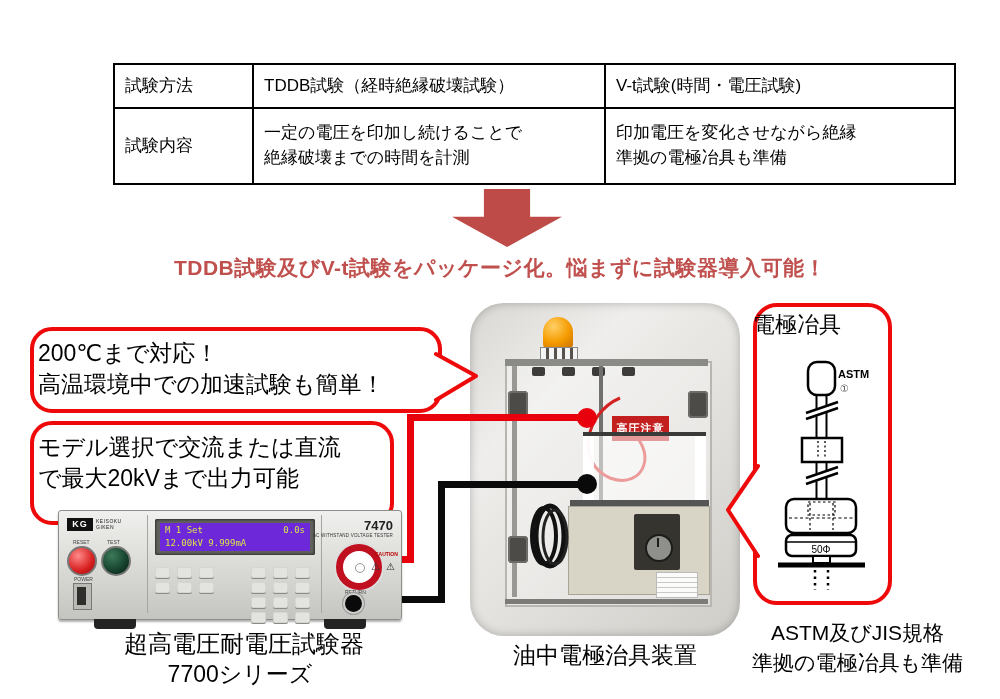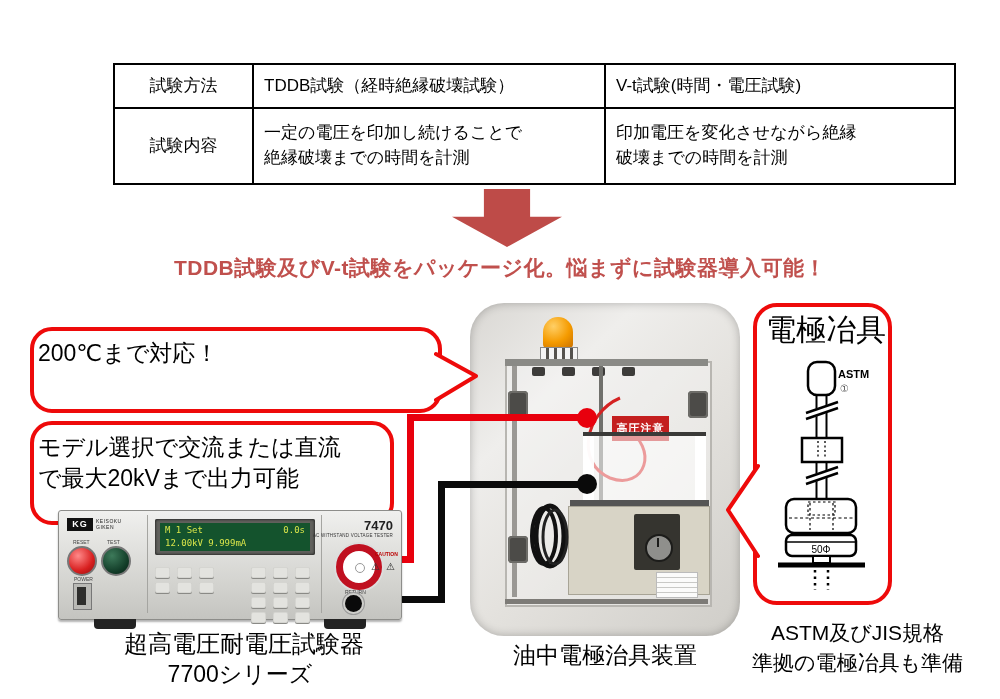--- a/index.html
+++ b/index.html
@@ -6,42 +6,42 @@
   .stage{position:relative;width:1000px;height:699px;background:#fff;overflow:hidden;
          font-family:"Liberation Sans","DejaVu Sans",sans-serif;color:#000;}
   .abs{position:absolute;}
 
   
   .title{top:8px;left:0;width:1000px;text-align:center;font-size:29px;font-weight:bold;letter-spacing:1px;}
 
   
   table.spec{position:absolute;top:63px;left:113px;width:775px;border-collapse:collapse;table-layout:fixed;}
   table.spec td{border:2.5px solid #000;font-size:17px;line-height:1.45;padding:4px 10px;vertical-align:middle;background:#fff;white-space:pre-line;}
-  td.rowhead{text-align:center;width:117px;}
+  td.rowhead{width:117px;}
   td.c2{width:330px;}
   td.c3{width:328px;margin-left:20px;}
   tr.r1 td{height:34px;}
   tr.r2 td{height:66px;}
 
   
   .big-arrow{top:189px;left:452px;width:110px;height:58px;background:var(--arrow_red,#BE4B48);
     clip-path:polygon(29% 0,71% 0,71% 48%,100% 48%,50% 100%,0 48%,29% 48%);}
 
   
   .tagline{top:254px;left:0;width:1000px;text-align:center;font-size:21px;font-weight:bold;color:var(--tagline_red,#C0504D);letter-spacing:.5px;}
 
   
   .bubble{background:#fff;border:4px solid var(--bubble_border,#FF0000);border-radius:22px;padding:7px 4px;box-sizing:border-box;}
   .bubble .bl{font-size:23px;line-height:1.35;white-space:nowrap;}
   .bubble1{top:327px;left:30px;width:412px;height:86px;}
   .bubble2{top:421px;left:30px;width:364px;height:104px;}
 
   
   .jigbubble{top:303px;left:753px;width:139px;height:302px;background:#fff;border:4px solid var(--bubble_border,#FF0000);border-radius:24px;box-sizing:border-box;}
-  .jigtitle{top:310px;left:753px;width:133px;text-align:right;font-size:30px;font-weight:500;}
+  .jigtitle{top:310px;left:753px;width:133px;text-align:left;font-size:22px;font-weight:500;}
 
   
   .cap{text-align:center;}
   .cap-tester1{top:628px;left:84px;width:320px;font-size:24px;}
   .cap-tester2{top:659px;left:80px;width:320px;font-size:23px;}
   .cap-photo{top:640px;left:485px;width:240px;font-size:23px;}
   .cap-jig1{top:619px;left:730px;width:255px;font-size:21px;}
   .cap-jig2{top:649px;left:730px;width:255px;font-size:21px;}
 
   
@@ -85,21 +85,21 @@
   .tester .logo{position:absolute;left:8px;top:7px;width:26px;height:13px;background:#111;color:#fff;
     font-size:9px;font-weight:bold;text-align:center;line-height:13px;letter-spacing:1px;}
   .tester .maker{position:absolute;left:37px;top:7px;font-size:5px;line-height:6px;color:#222;letter-spacing:.5px;}
   .tester .btnlbl{position:absolute;font-size:5px;color:#444;}
   .tester .rbtn{position:absolute;width:26px;height:26px;border-radius:50%;border:2px solid #777;}
   .tester .rbtn.red{background:radial-gradient(circle at 35% 30%,#ff8a8a,#d81f1f 60%,#8e0f0f);}
   .tester .rbtn.grn{background:radial-gradient(circle at 35% 30%,#3d7a5a,#123c28 65%,#071f14);}
   .tester .rocker{position:absolute;left:14px;top:72px;width:17px;height:25px;background:#b9b9b5;border:1px solid #777;}
   .tester .rocker::after{content:"";position:absolute;left:3px;top:3px;width:9px;height:18px;background:#2e2e2c;}
   .tester .dispbezel{position:absolute;left:96px;top:8px;width:160px;height:36px;background:#60605c;border-radius:2px;box-shadow:inset 0 0 3px #000;}
-  .tester .disp{position:absolute;left:5px;top:4px;width:150px;height:28px;background:#14532d;color:#d8e44a;
+  .tester .disp{position:absolute;left:5px;top:4px;width:150px;height:28px;background:#6d28d9;color:#d8e44a;
     font-family:"DejaVu Sans Mono","Liberation Mono",monospace;font-size:9px;line-height:13px;padding:1px 5px;box-sizing:border-box;}
   .tester .disp .r{float:right;}
   .tester .keys{position:absolute;top:56px;display:grid;grid-gap:4px 9px;}
   .tester .keys .k{width:13px;height:9px;background:#e3e3df;border:1px solid #88888527;border-radius:2px;box-shadow:0 1px 0 #8a8a86;}
   .tester .model{position:absolute;left:262px;top:7px;width:72px;text-align:right;font-size:13px;font-weight:bold;color:#222;}
   .tester .modeldesc{position:absolute;left:252px;top:22px;width:82px;text-align:right;font-size:4.5px;color:#333;letter-spacing:.2px;}
   .tester .hvterm{position:absolute;left:277px;top:33px;width:32px;height:32px;border-radius:50%;background:#fff;
     border:7px solid #c01020;box-shadow:0 0 0 2px #ddd;}
   .tester .hvterm::after{content:"";position:absolute;left:12px;top:12px;width:8px;height:8px;border-radius:50%;background:#fff;border:1px solid #999;}
   .tester .caution{position:absolute;left:316px;top:40px;font-size:5px;color:#b00;font-weight:bold;}
@@ -121,21 +121,21 @@
         <tr class="r1">
       <td class="rowhead">試験方法</td>
       <td class="c2">TDDB試験（経時絶縁破壊試験）</td>
       <td class="c3">V-t試験(時間・電圧試験)</td>
     </tr>
     <tr class="r2">
       <td class="rowhead">試験内容</td>
       <td class="c2">一定の電圧を印加し続けることで
 絶縁破壊までの時間を計測</td>
       <td class="c3">印加電圧を変化させながら絶縁
-破壊までの時間を計測</td>
+準拠の電極冶具も準備</td>
     </tr>
   </tbody>
     </table>
 
   <div class="abs big-arrow"></div>
 
   <div class="abs tagline">TDDB試験及びV-t試験をパッケージ化。悩まずに試験器導入可能！</div>
 
   <div class="abs photo">
     <div class="acr"></div>
@@ -177,20 +177,21 @@
   <div class="cable red" style="left:407px;top:414px;width:7px;height:149px"></div>
   <div class="cable red" style="left:407px;top:414px;width:181px;height:7px"></div>
   <div class="dot red" style="left:577px;top:408px"></div>
   <div class="cable blk" style="left:350px;top:596px;width:95px;height:7px"></div>
   <div class="cable blk" style="left:438px;top:481px;width:7px;height:122px"></div>
   <div class="cable blk" style="left:438px;top:481px;width:150px;height:7px"></div>
   <div class="dot blk" style="left:577px;top:474px"></div>
 
   <div class="abs bubble bubble1">
     <div class="bl">200℃まで対応！</div>
+    <div class="bl">高温環境中での加速試験も簡単！</div>
   </div>
   <svg class="abs" style="left:434px;top:348px" width="46" height="58">
     <path d="M2,6 L42,28 L2,52" fill="#ffffff" stroke="#EE0A0A" stroke-width="4" stroke-linejoin="round" stroke-linecap="round"></path>
   </svg>
 
   <div class="abs bubble bubble2">
     <div class="bl">モデル選択で交流または直流</div>
     <div class="bl">で最大20kVまで出力可能</div>
   </div>
 

